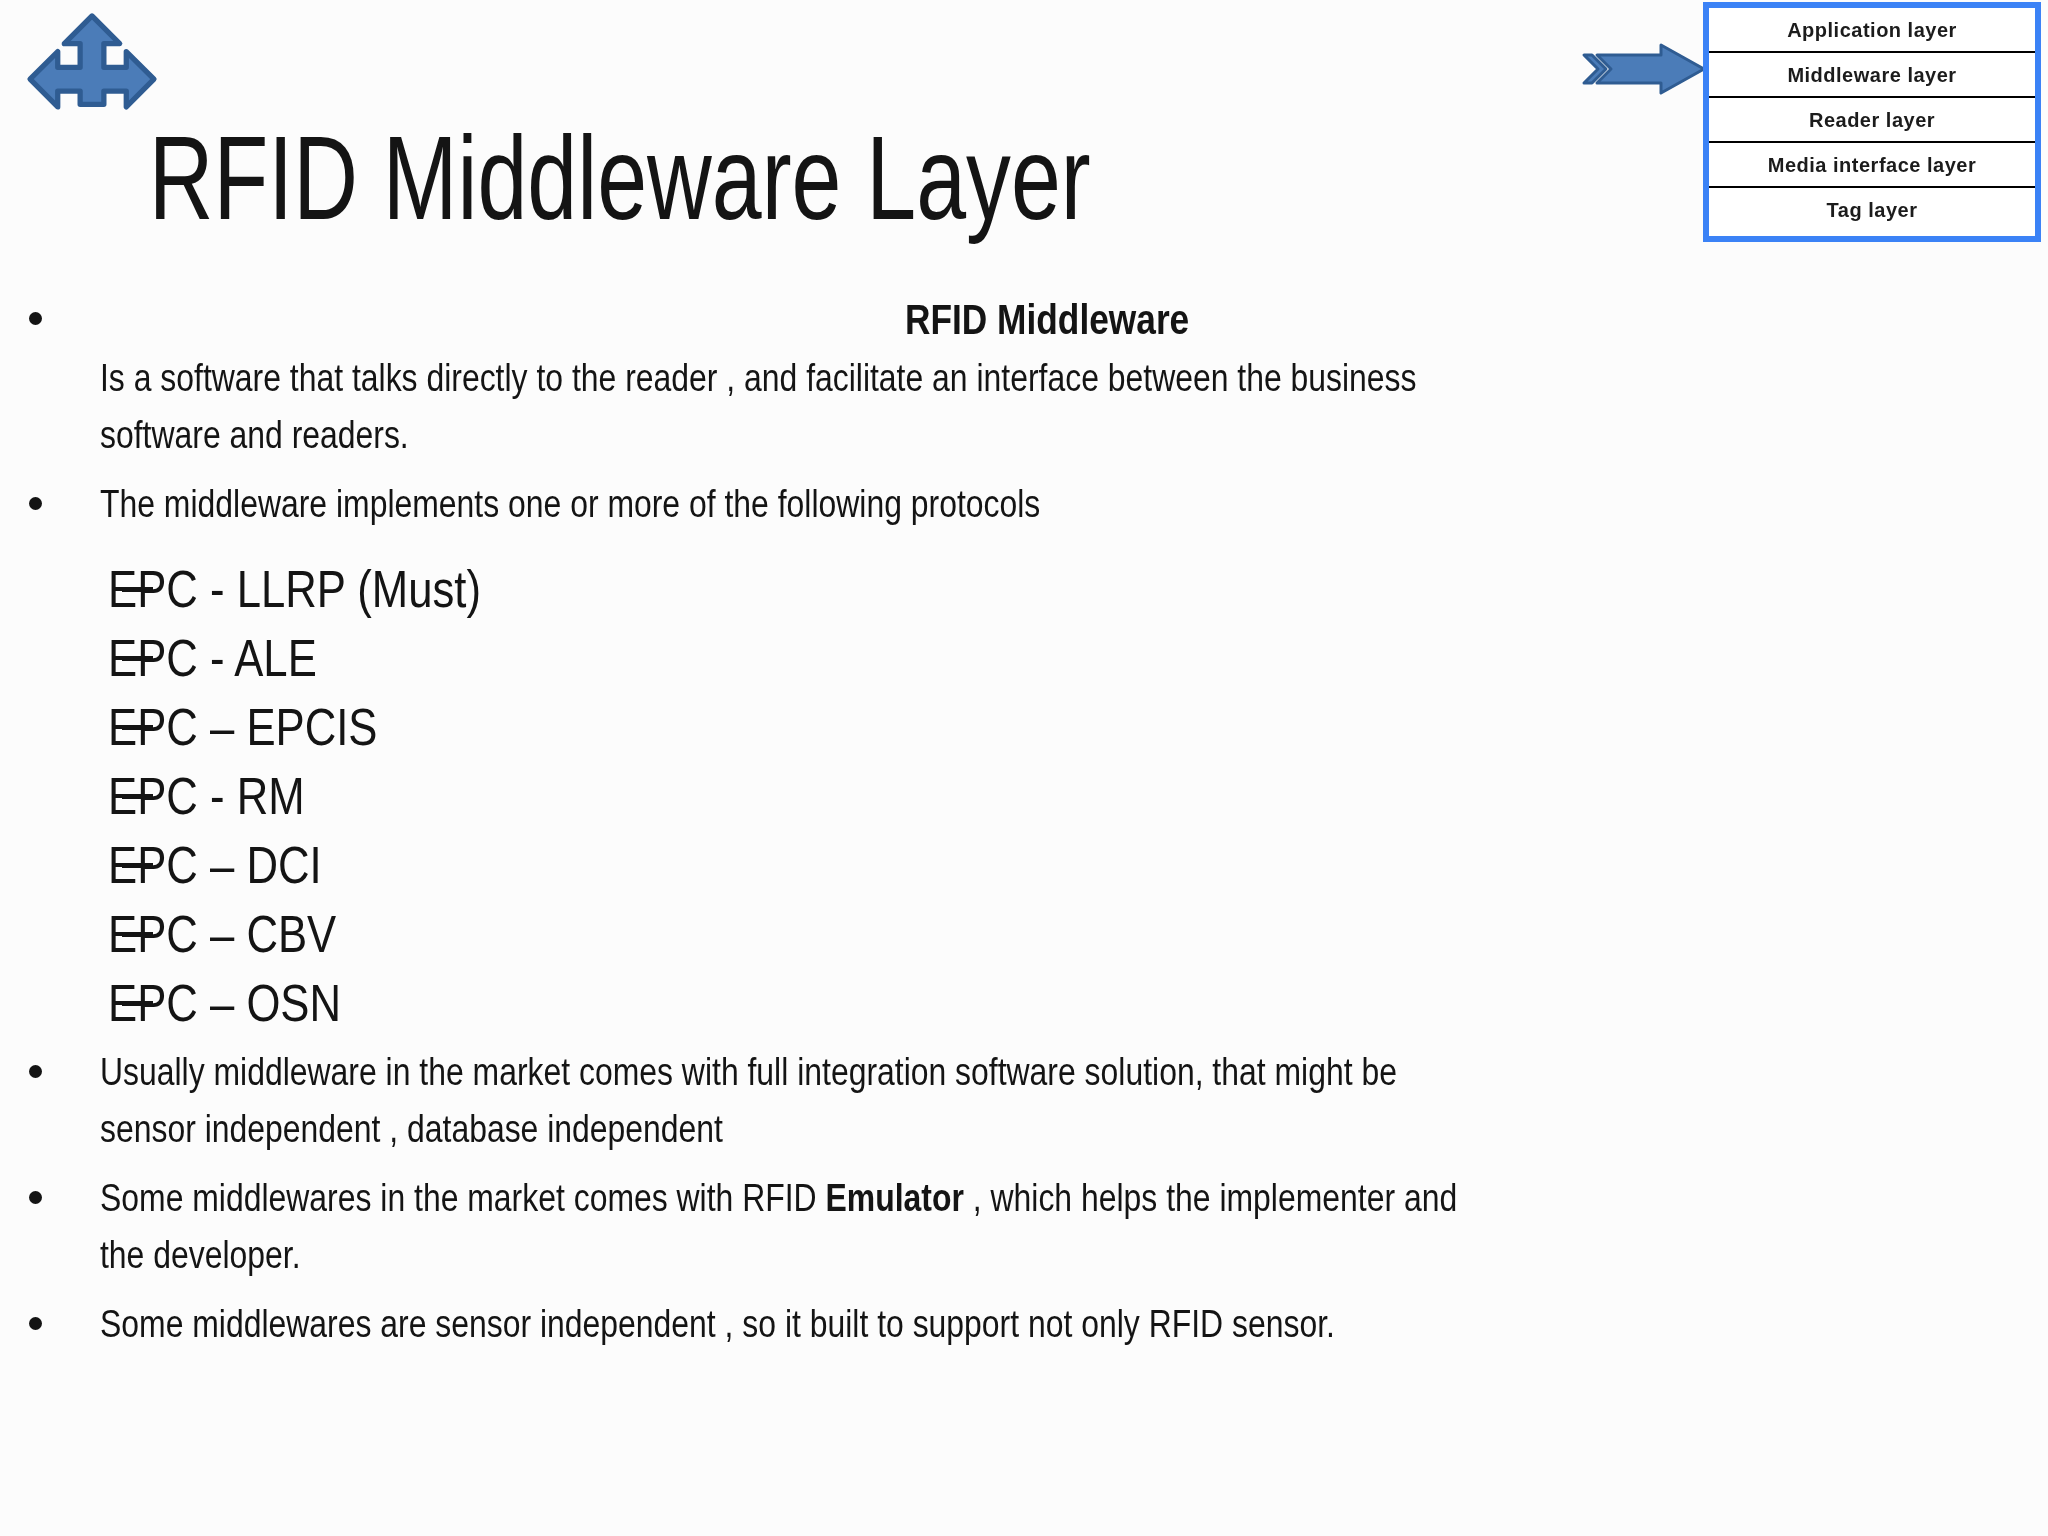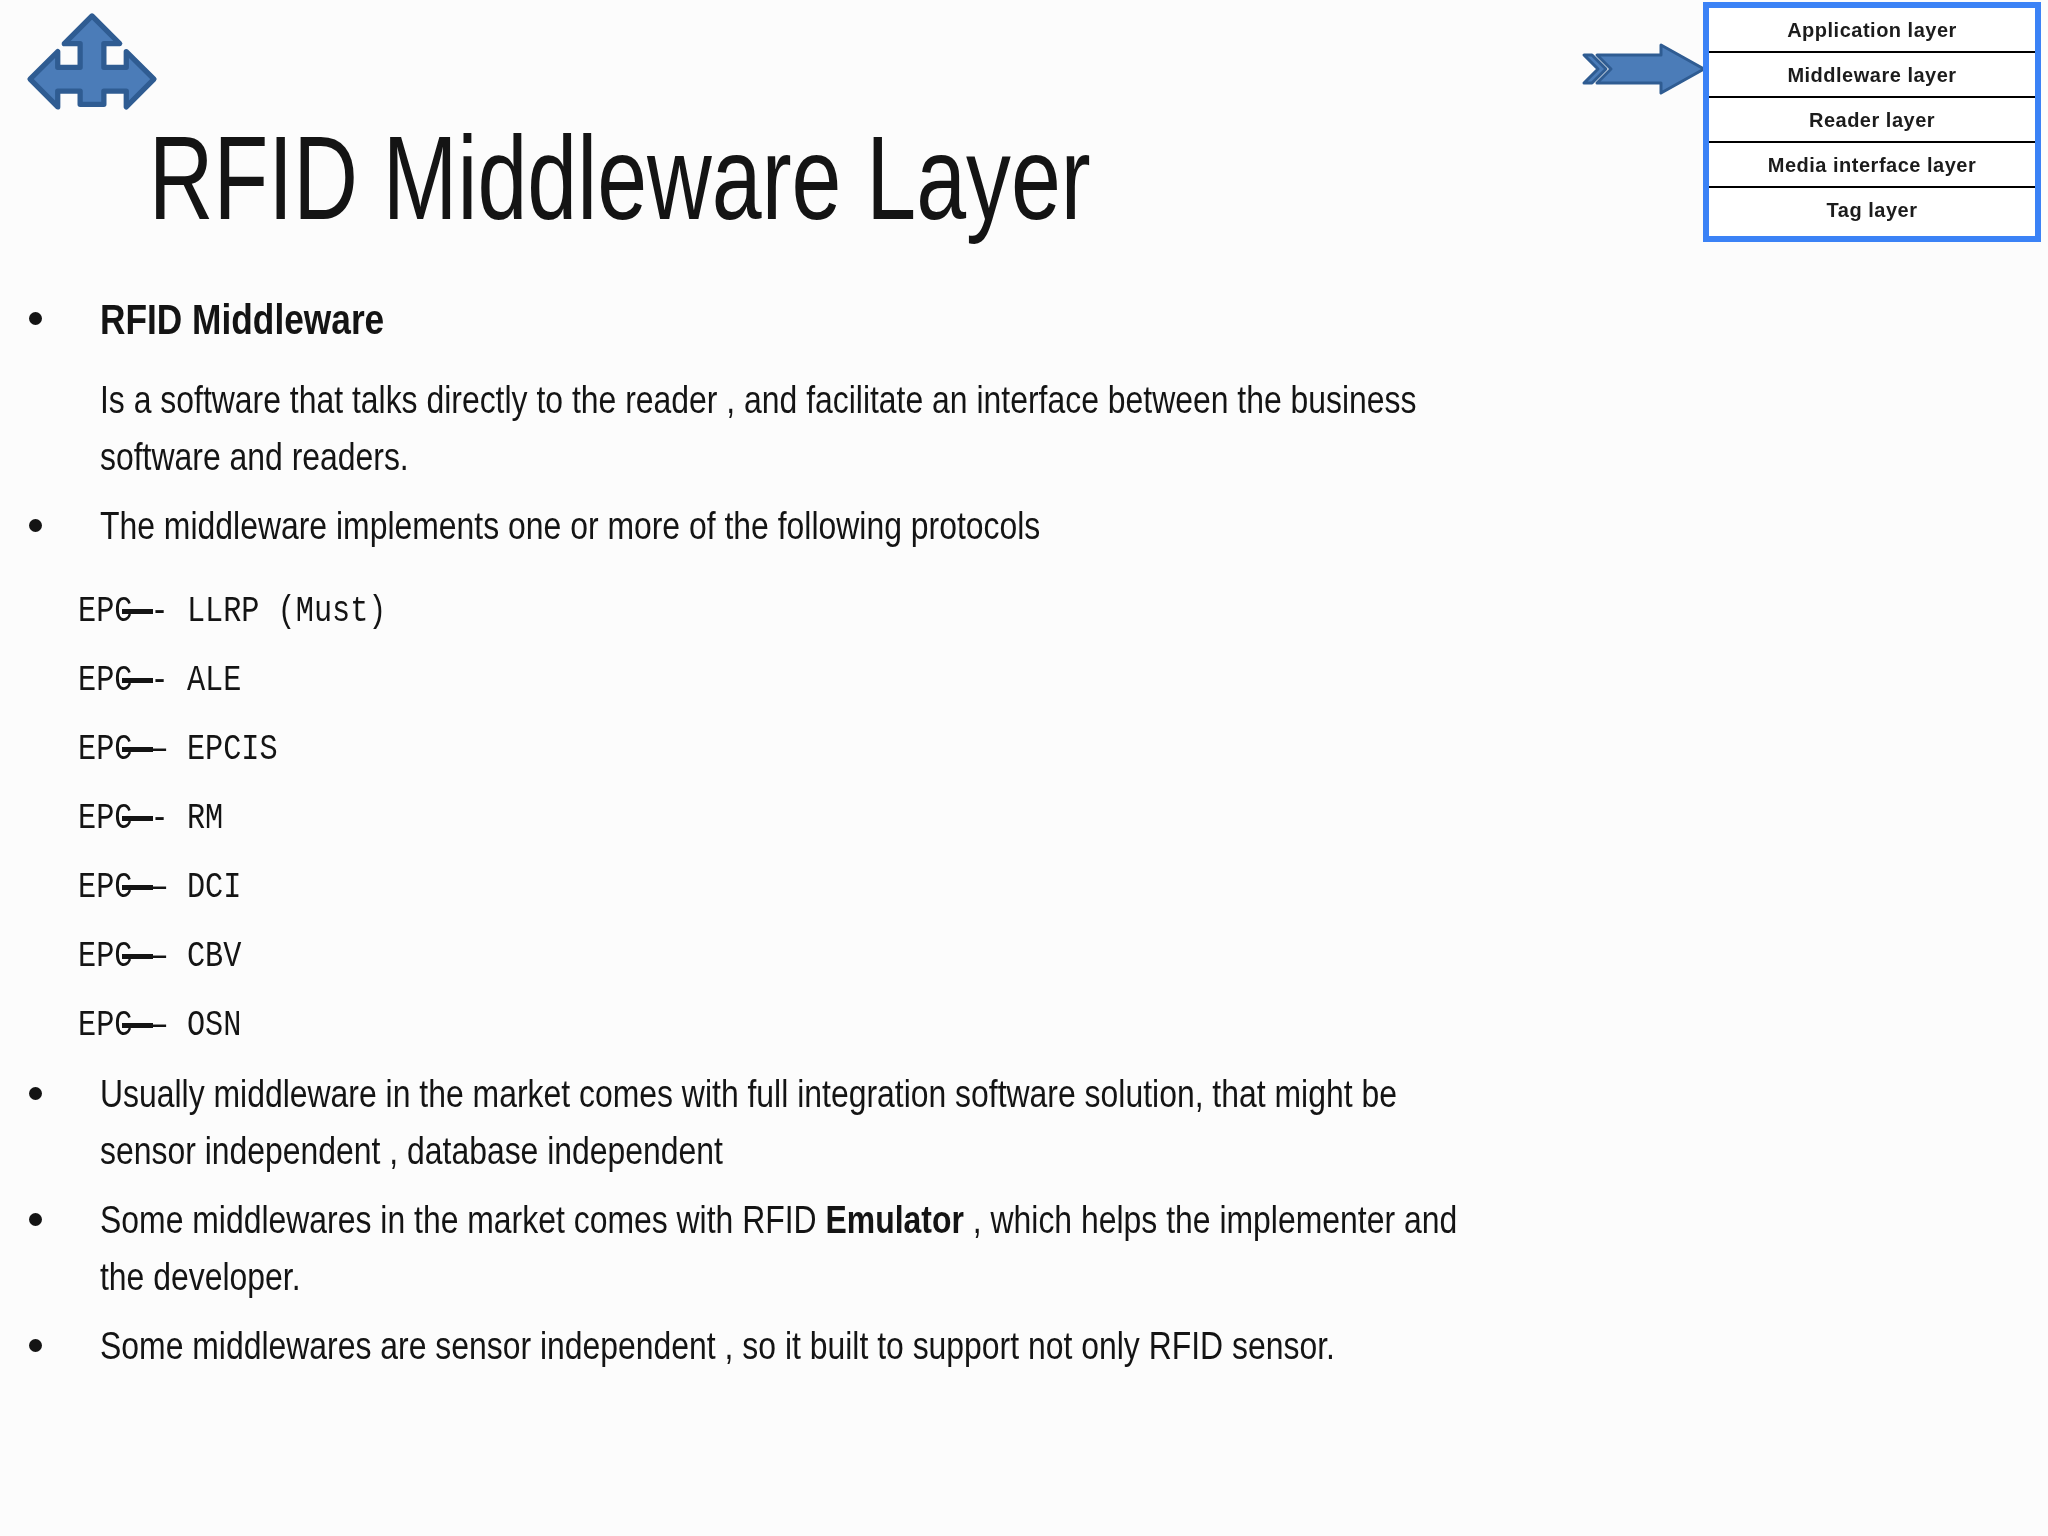--- a/index.html
+++ b/index.html
@@ -49,30 +49,29 @@
     width:13px;height:13px;border-radius:50%;
     background:#141414;
   }
   .cond{
     display:inline-block;
     transform:scaleX(0.84);
     transform-origin:0 0;
     white-space:pre-line;
   }
   .b-heading{font-weight:700;font-size:42px;}
-  .mb22{margin-bottom:22px;}
+  .mb22{text-align:center;}
   .mb12{margin-bottom:12px;}
   .mb11{margin-bottom:11px;}
   .mb13{margin-bottom:28px;}
   .sub-item{
     position:relative;
-    padding-left:78px;
-    font-size:36px;line-height:57px;
+    padding-left:108px;
+    font-size:52px;line-height:57px;
     margin-bottom:12px;
-    font-family:Liberation Mono, monospace;
   }
   .sub-item .dash{
     position:absolute;left:122px;top:26px;
     width:31px;height:5px;background:#141414;
   }
   .bold{font-weight:700;}
 </style>
 </head>
 <body>
 

